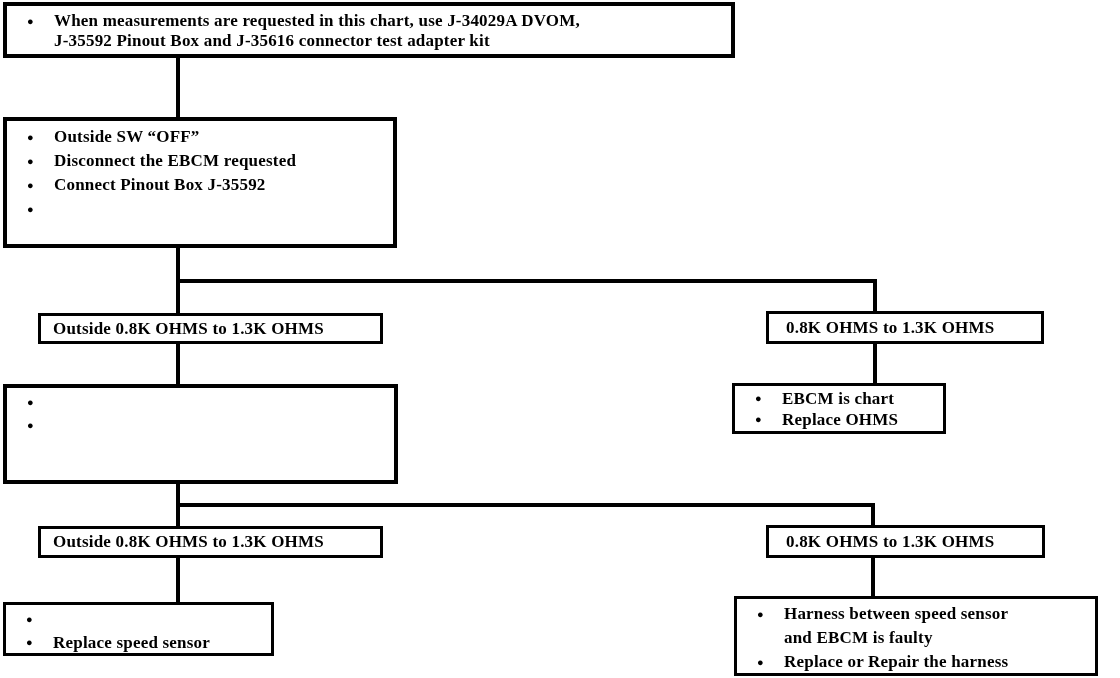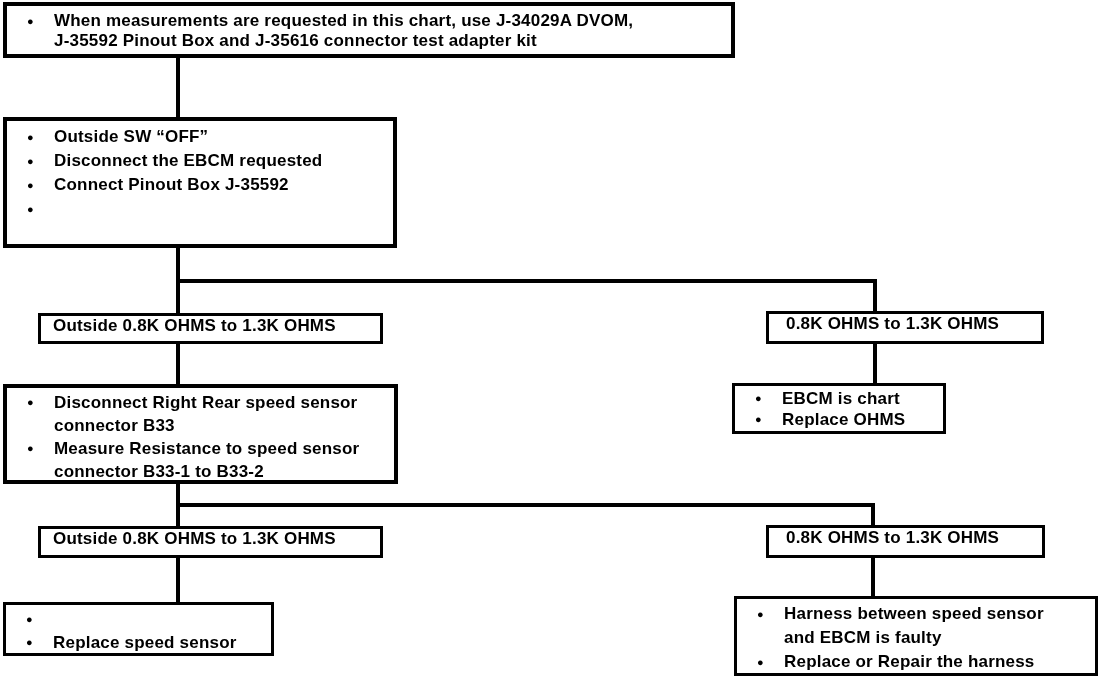--- a/index.html
+++ b/index.html
@@ -17,31 +17,33 @@
   .box {
     position: absolute;
     background: #fff;
     border: 4px solid #000;
     box-sizing: border-box;
     font-size: 17px;
   }
   .thin { border-width: 3px; }
   .labelbox {
     display: flex;
+    align-items: center;
     white-space: nowrap;
     padding-left: 12px;
+    font-family: Liberation Serif, serif;
   }
   .bullets { padding: 4px 6px 0 20px; }
   .bi { display: flex; }
   .bu {
     width: 27px;
     flex: 0 0 27px;
     font-size: 11px;
   }
-  .bt { white-space: pre-line; }
+  .bt { white-space: pre-line; font-family: Liberation Serif, serif; }
   .vline, .hline { position: absolute; background: #000; }
   .vline { width: 4px; }
   .hline { height: 4px; }
 </style>
 </head>
 <body>
 
 <div id="canvas">
 
   <div class="vline" style="left:176px; top:56px;  height:63px;"></div>
@@ -91,27 +93,23 @@
   </div>
 
   <div class="box thin labelbox" style="left:766px; top:311px; width:278px; height:33px; padding-left:17px;">
     <span>0.8K OHMS to 1.3K OHMS</span>
   </div>
 
   <div class="box" style="left:3px; top:384px; width:395px; height:100px; line-height:23px;">
     <div class="bullets" style="padding-top:3px;">
       <div class="bi">
         <span class="bu">●</span>
-        <span class="bt">Disconnect Right Rear speed sensor
-connector B33</span>
       </div>
       <div class="bi">
         <span class="bu">●</span>
-        <span class="bt">Measure Resistance to speed sensor
-connector B33-1 to B33-2</span>
       </div>
     </div>
   </div>
 
   <div class="box thin" style="left:732px; top:383px; width:214px; height:51px; line-height:21px;">
     <div class="bullets" style="padding-top:2px;">
       <div class="bi">
         <span class="bu">●</span>
         <span class="bt">EBCM is chart</span>
       </div>

